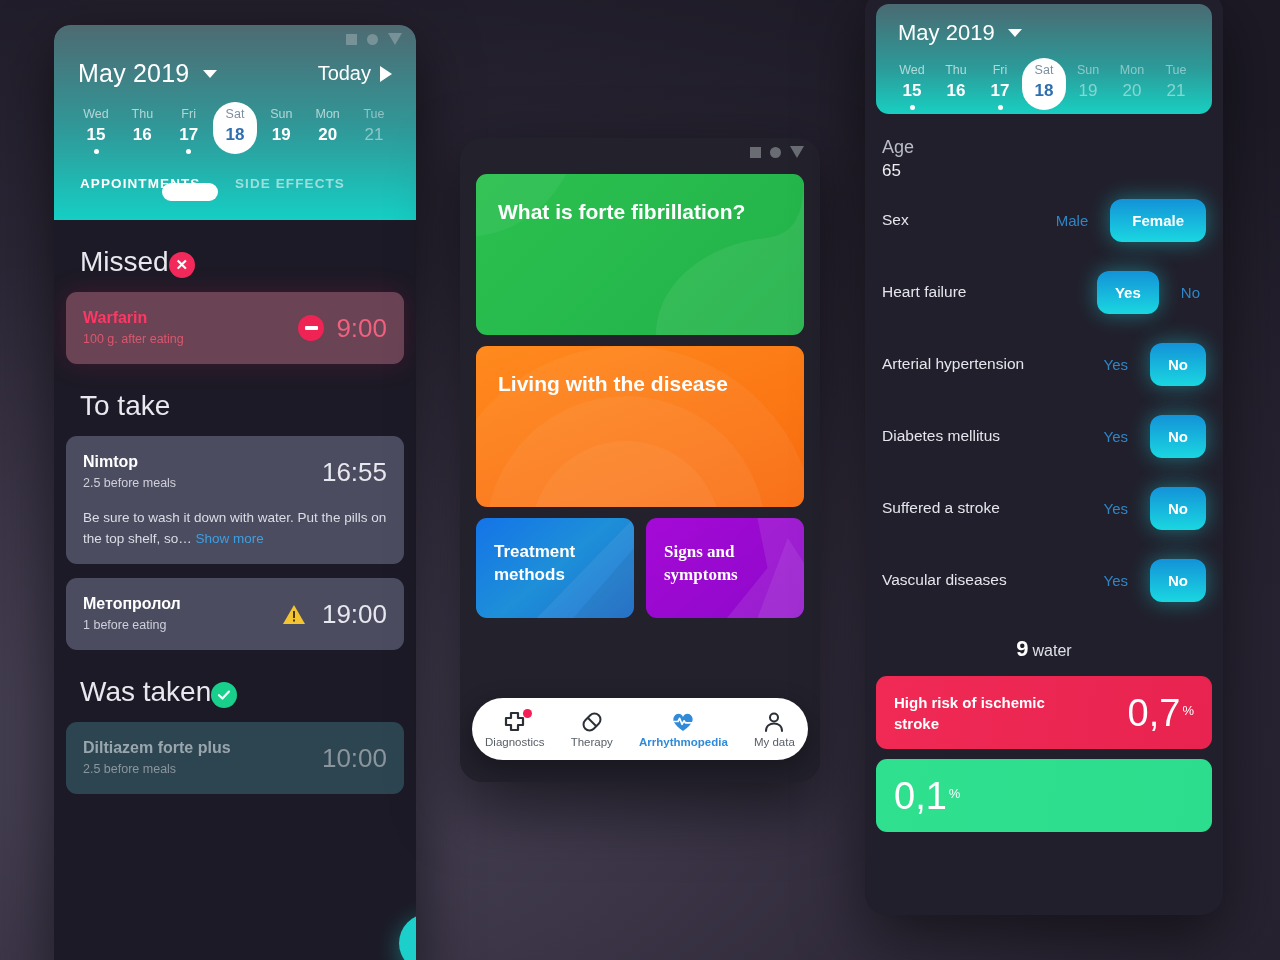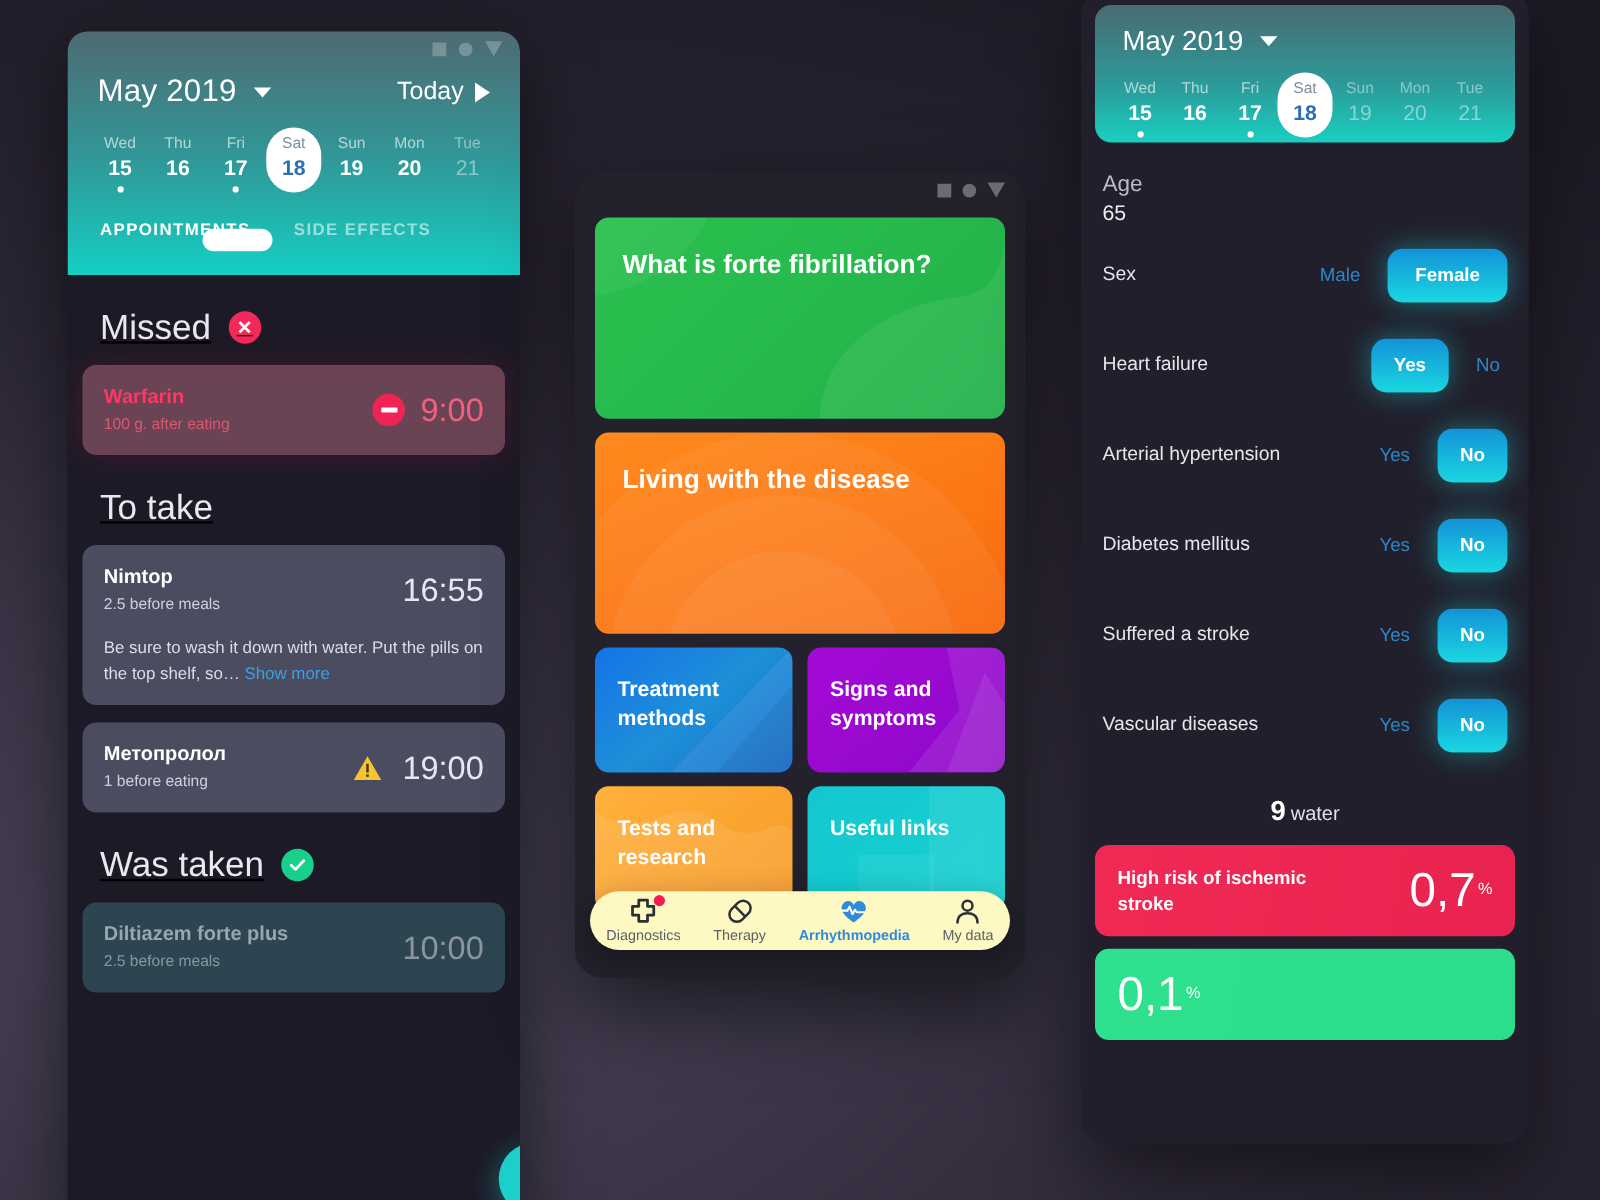--- a/index.html
+++ b/index.html
@@ -48,21 +48,21 @@
   .day.sel { background:#fff; border-radius:22px; }
   .day.sel .dow { color:#7d8fa0; }
   .day.sel .dnum { color:#2e6fb0; }
 
   .tabs { display:flex; padding:22px 26px 0 26px; position:relative; }
   .tab { flex:1; text-align:left; font-size:13.5px; font-weight:bold; letter-spacing:1.1px; color:rgba(255,255,255,.55); }
   .tab.active { color:#fff; }
   .tab-indicator { position:absolute; left:108px; bottom:-10px; width:56px; height:18px; background:#fff; border-radius:10px; }
 
   .p1-body { padding:0 0 0 0; }
-  .sect-title { display:flex; align-items:center; gap:14px; padding:26px 26px 0 26px;text-decoration:underline; }
+  .sect-title { display:flex; align-items:flex-end; gap:0; padding:26px 26px 0 26px; }
   .sect-title h2 { font-size:28px; font-weight:400; color:#e8e8ee; }
   .badge-x { width:26px;height:26px;border-radius:50%;background:#f2295b;color:#fff;font-size:15px;display:flex;align-items:center;justify-content:center;font-weight:bold; }
   .badge-check { width:26px;height:26px;border-radius:50%;background:#18d08b;display:flex;align-items:center;justify-content:center; }
   .badge-check svg { width:14px; height:14px; }
 
   .card { margin:14px 12px 0 12px; border-radius:11px; padding:15px 17px; }
   .card.missed { background:linear-gradient(180deg,#6b4354 0%,#6a4355 100%); position:relative; box-shadow:0 0 26px rgba(226,36,86,.18); }
   .card-row { display:flex; align-items:center; justify-content:space-between; }
   .card-left .cname { font-size:16px; font-weight:bold; line-height:22px; }
   .card-left .cdesc { font-size:12.5px; line-height:19px; margin-top:1px; }
@@ -104,27 +104,27 @@
   .tile .tlabel { position:relative; z-index:3; font-size:21px; font-weight:bold; color:#fff; line-height:28px; padding:24px 22px 0 22px; }
   .tile.small .tlabel { font-size:17px; line-height:23px; padding:22px 18px 0 18px; }
   .tile.big { height:161px; }
   .tile.small { height:100px; }
   .row2 { display:flex; gap:12px; }
   .row2 .tile { flex:1; }
   .tile .deco { position:absolute; inset:0; z-index:1; }
   .t-green { background:linear-gradient(135deg,#2bc04f 0%,#22b24a 100%); }
   .t-orange { background:linear-gradient(160deg,#ff8a1e 0%,#f96a0e 100%); }
   .t-blue { background:linear-gradient(140deg,#1474e8 0%,#1e8fd8 50%,#1a6fd0 100%); }
-  .t-purple { background:linear-gradient(140deg,#a50ad6 0%,#8d08c9 100%); }
+  .t-purple { background:linear-gradient(140deg,#a50ad6 0%,#8d08c9 100%);font-family:Liberation Serif, serif; }
   .t-amber { background:linear-gradient(140deg,#ffb13c 0%,#f79a26 100%); }
   .t-cyan { background:linear-gradient(140deg,#13c7cf 0%,#17d2d2 100%); }
 
   .bottomnav {
-    position:absolute; left:12px; bottom:22px; width:336px; height:47px;
-    background:#fef9c3; border-radius:31px; display:flex; align-items:center; justify-content:space-around;
+    position:absolute; left:12px; bottom:22px; width:336px; height:62px;
+    background:#ffffff; border-radius:31px; display:flex; align-items:center; justify-content:space-around;
     box-shadow:0 8px 26px rgba(0,0,0,.32); z-index:10;
   }
   .navitem { display:flex; flex-direction:column; align-items:center; gap:3px; position:relative; }
   .navitem .nlabel { font-size:11.5px; color:#5a6068; }
   .navitem.active .nlabel { color:#2f8bda; font-weight:bold; }
   .navicon { height:22px; display:flex; align-items:flex-end; position:relative; }
   .navicon svg { display:block; }
   .nav-badge { position:absolute; top:-2px; right:-5px; width:9px; height:9px; border-radius:50%; background:#f51d55; }
 
   
@@ -354,39 +354,20 @@
           <div class="deco">
             <svg width="100%" height="100%" viewBox="0 0 156 100" preserveAspectRatio="none">
               <path d="M110 0 L156 0 L156 100 L80 100 L120 50 Z" fill="#ffffff" opacity="0.09"></path>
               <path d="M140 20 L156 45 L156 100 L110 100 Z" fill="#ffffff" opacity="0.08"></path>
             </svg>
           </div>
           <div class="tlabel">Signs and symptoms</div>
         </div>
       </div>
 
-      <div class="row2">
-        <div class="tile small t-amber">
-          <div class="deco">
-            <svg width="100%" height="100%" viewBox="0 0 156 100" preserveAspectRatio="none">
-              <path d="M0 20 C40 50 60 0 100 30 C130 52 140 20 156 35 L156 100 L0 100 Z" fill="#ffffff" opacity="0.09"></path>
-            </svg>
-          </div>
-          <div class="tlabel">Tests and research</div>
-        </div>
-        <div class="tile small t-cyan">
-          <div class="deco">
-            <svg width="100%" height="100%" viewBox="0 0 156 100" preserveAspectRatio="none">
-              <rect x="96" y="0" width="60" height="100" fill="#ffffff" opacity="0.08"></rect>
-              <rect x="40" y="55" width="60" height="45" fill="#ffffff" opacity="0.06"></rect>
-            </svg>
-          </div>
-          <div class="tlabel">Useful links</div>
-        </div>
-      </div>
     </div>
 
     <div class="bottomnav">
       <div class="navitem">
         <div class="navicon">
           <svg width="24" height="22" viewBox="0 0 24 22">
             <path d="M8 2 h7 v5 h5 v7 h-5 v5 h-7 v-5 h-5 v-7 h5 z" fill="none" stroke="#2b2f36" stroke-width="2.2" stroke-linejoin="round"></path>
           </svg>
           <span class="nav-badge"></span>
         </div>

